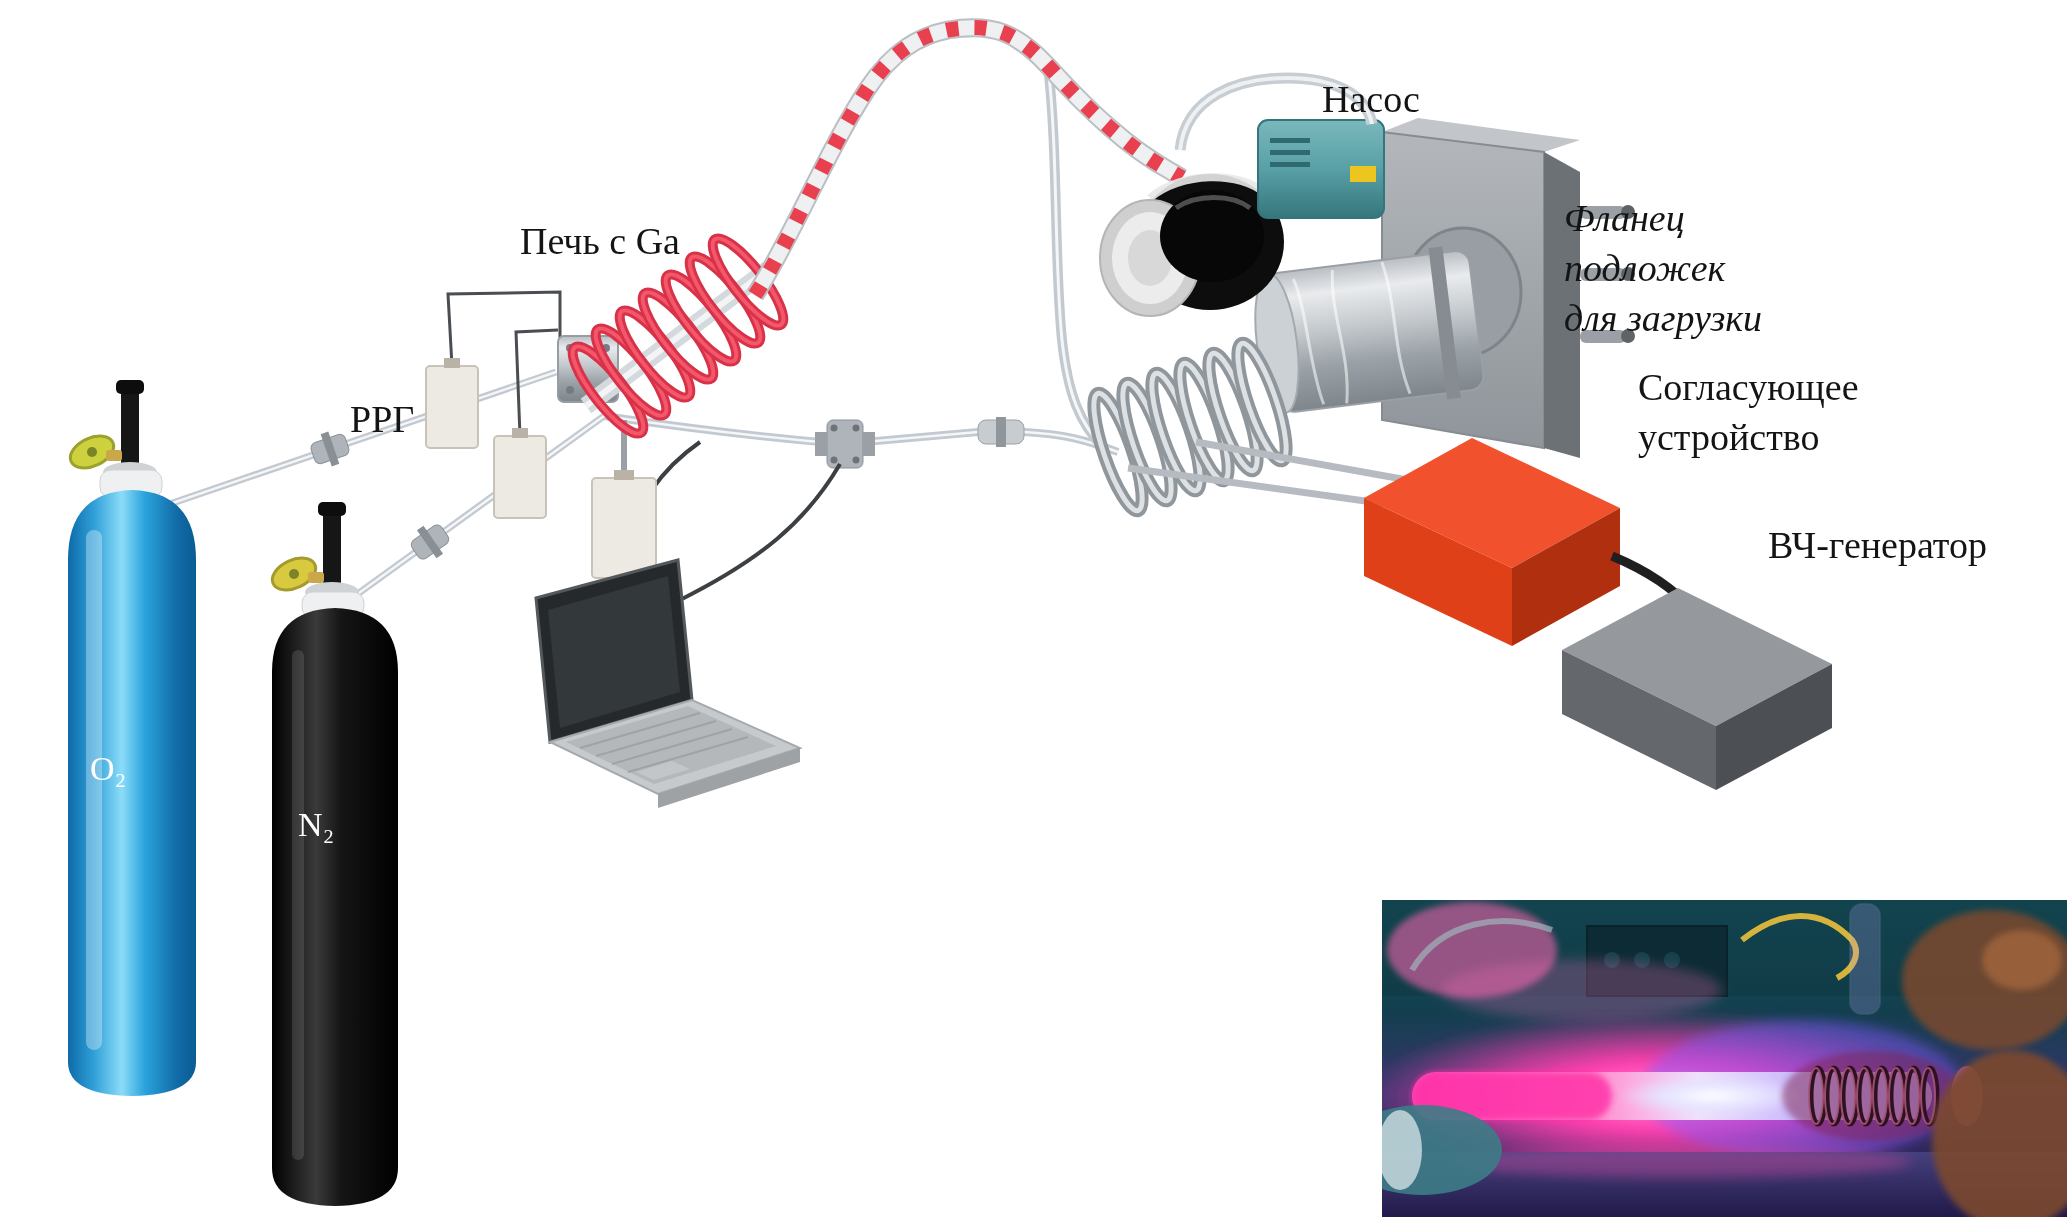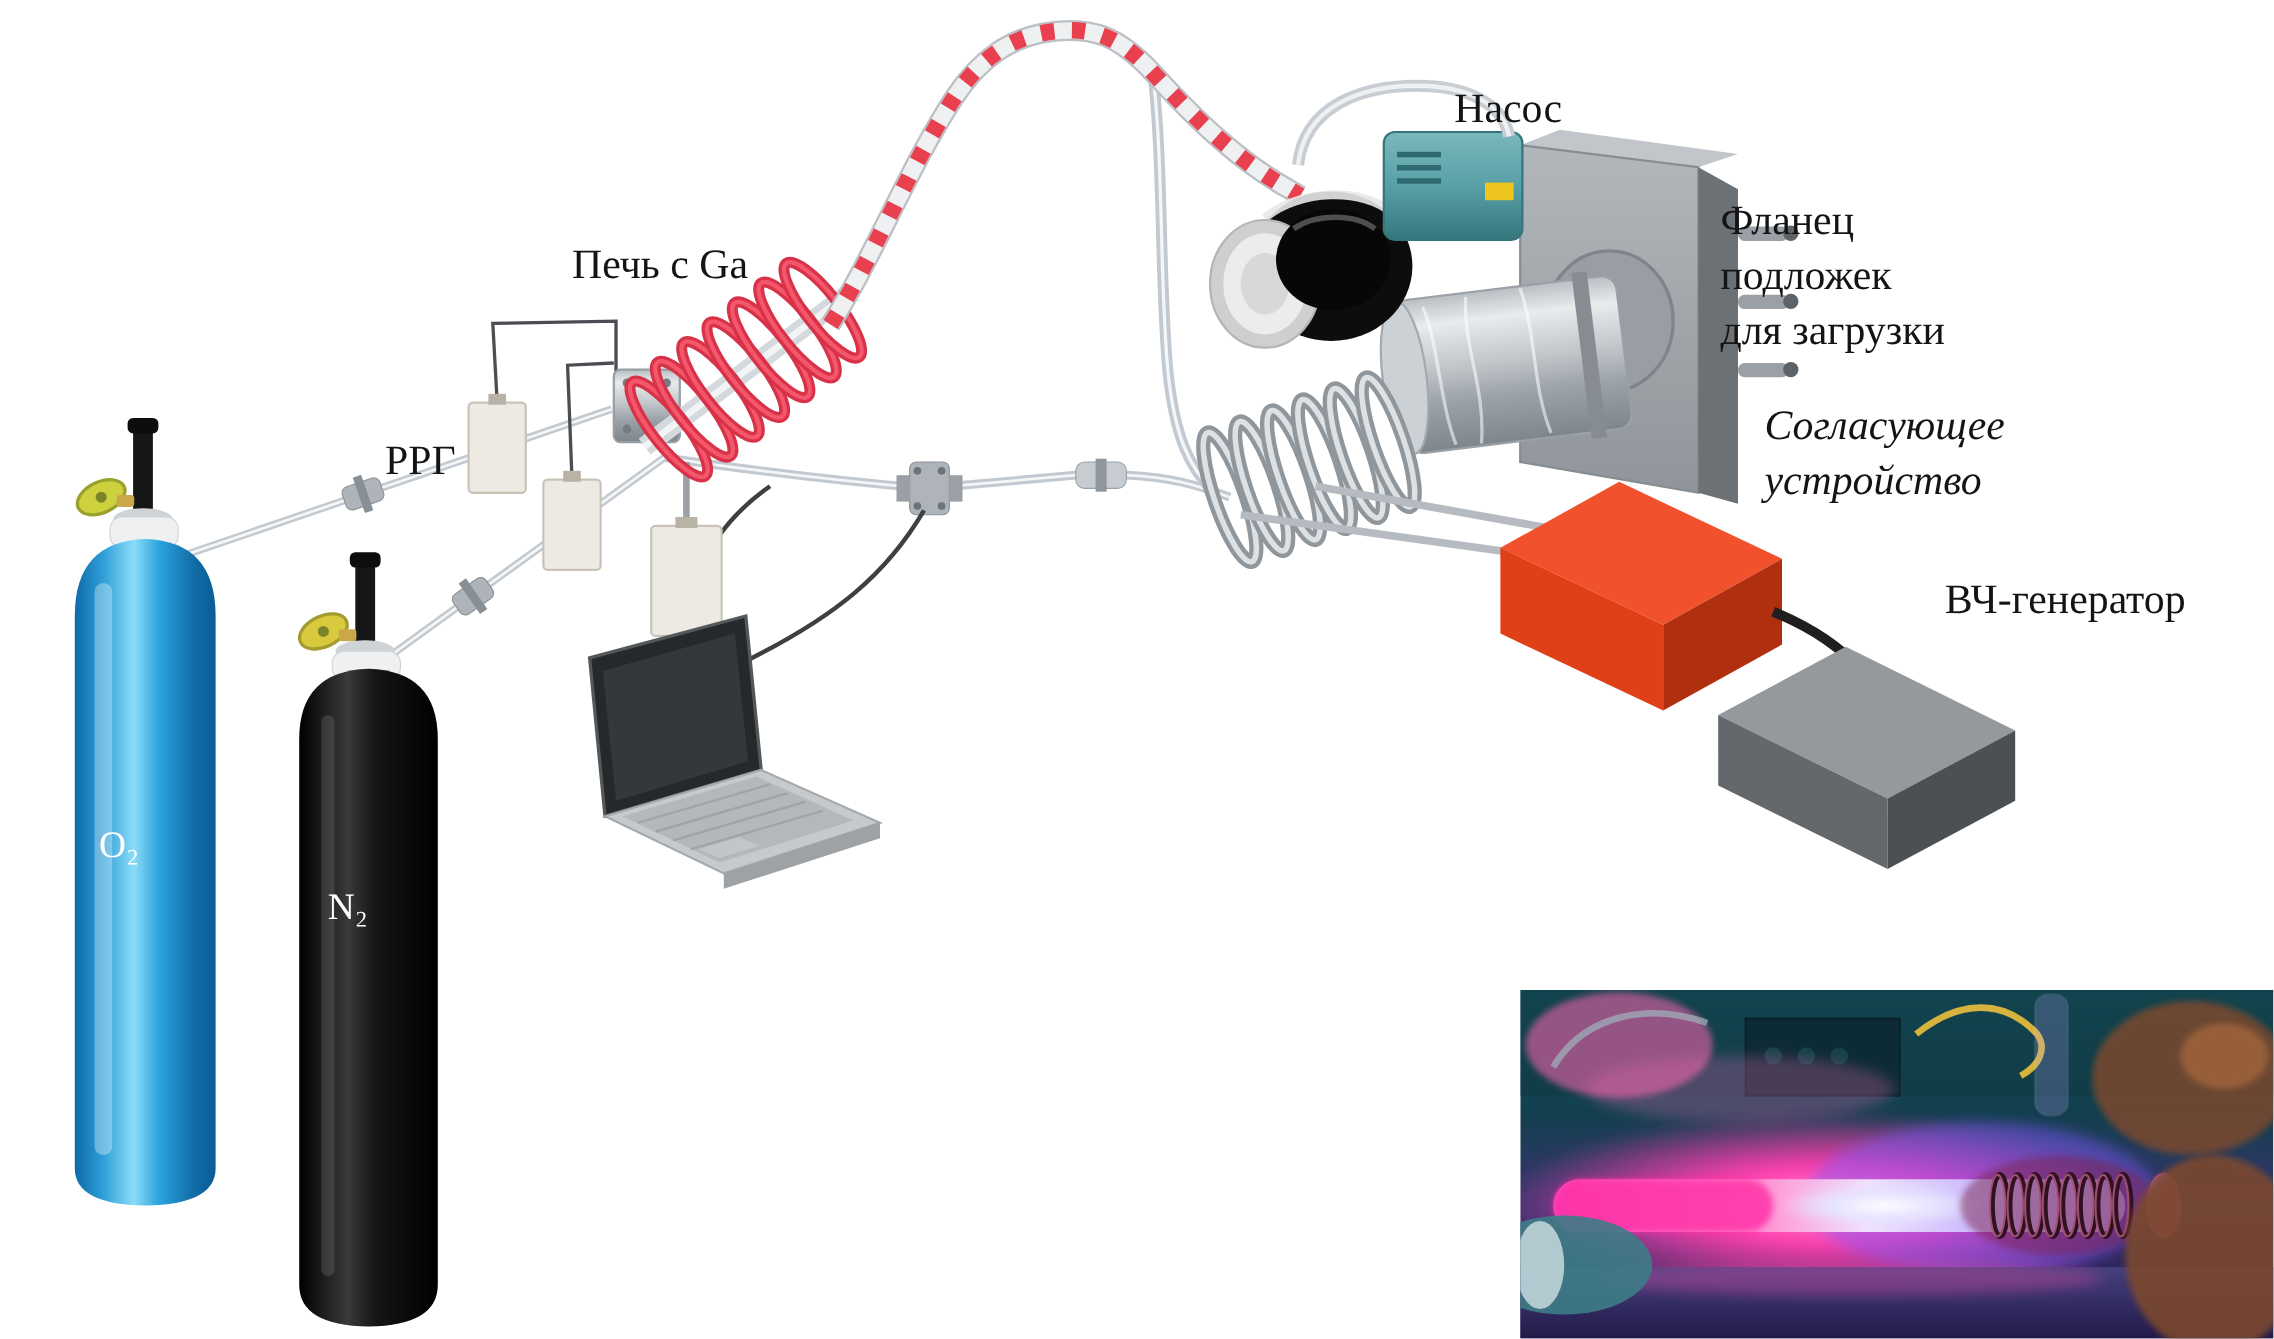--- a/index.html
+++ b/index.html
@@ -238,26 +238,26 @@
     <polygon points="1562,650 1716,726 1716,790 1562,714" fill="#64686c"></polygon>
     <polygon points="1716,726 1832,664 1832,728 1716,790" fill="#4c5054"></polygon>
   </g>
 </svg>
 
 <div class="lbl-white" style="left:90px;top:752px;">O₂</div>
 <div class="lbl-white" style="left:298px;top:808px;">N₂</div>
 <div class="lbl" style="left:350px;top:370px;margin-top:24px;">РРГ</div>
 <div class="lbl" style="left:520px;top:216px;">Печь с Ga</div>
 <div class="lbl" style="left:1322px;top:74px;text-align:center;">Насос</div>
-<div class="lbl" style="left:1564px;top:176px;">
+<div class="lbl" style="left:1564px;top:193px;font-style:italic;">
   <div>Фланец</div>
   <div>подложек</div>
   <div>для загрузки</div>
 </div>
-<div class="lbl" style="left:1604px;top:362px;font-style:italic;">
+<div class="lbl" style="left:1638px;top:362px;">
   <div>Согласующее</div>
   <div>устройство</div>
 </div>
 <div class="lbl" style="left:1768px;top:520px;">ВЧ-генератор</div>
 
 <div class="inset">
 <svg width="685" height="317" viewBox="0 0 685 317">
   <defs>
     <linearGradient id="p-bg" x1="0" y1="0" x2="0" y2="1">
       <stop offset="0" stop-color="#17525e"></stop>

